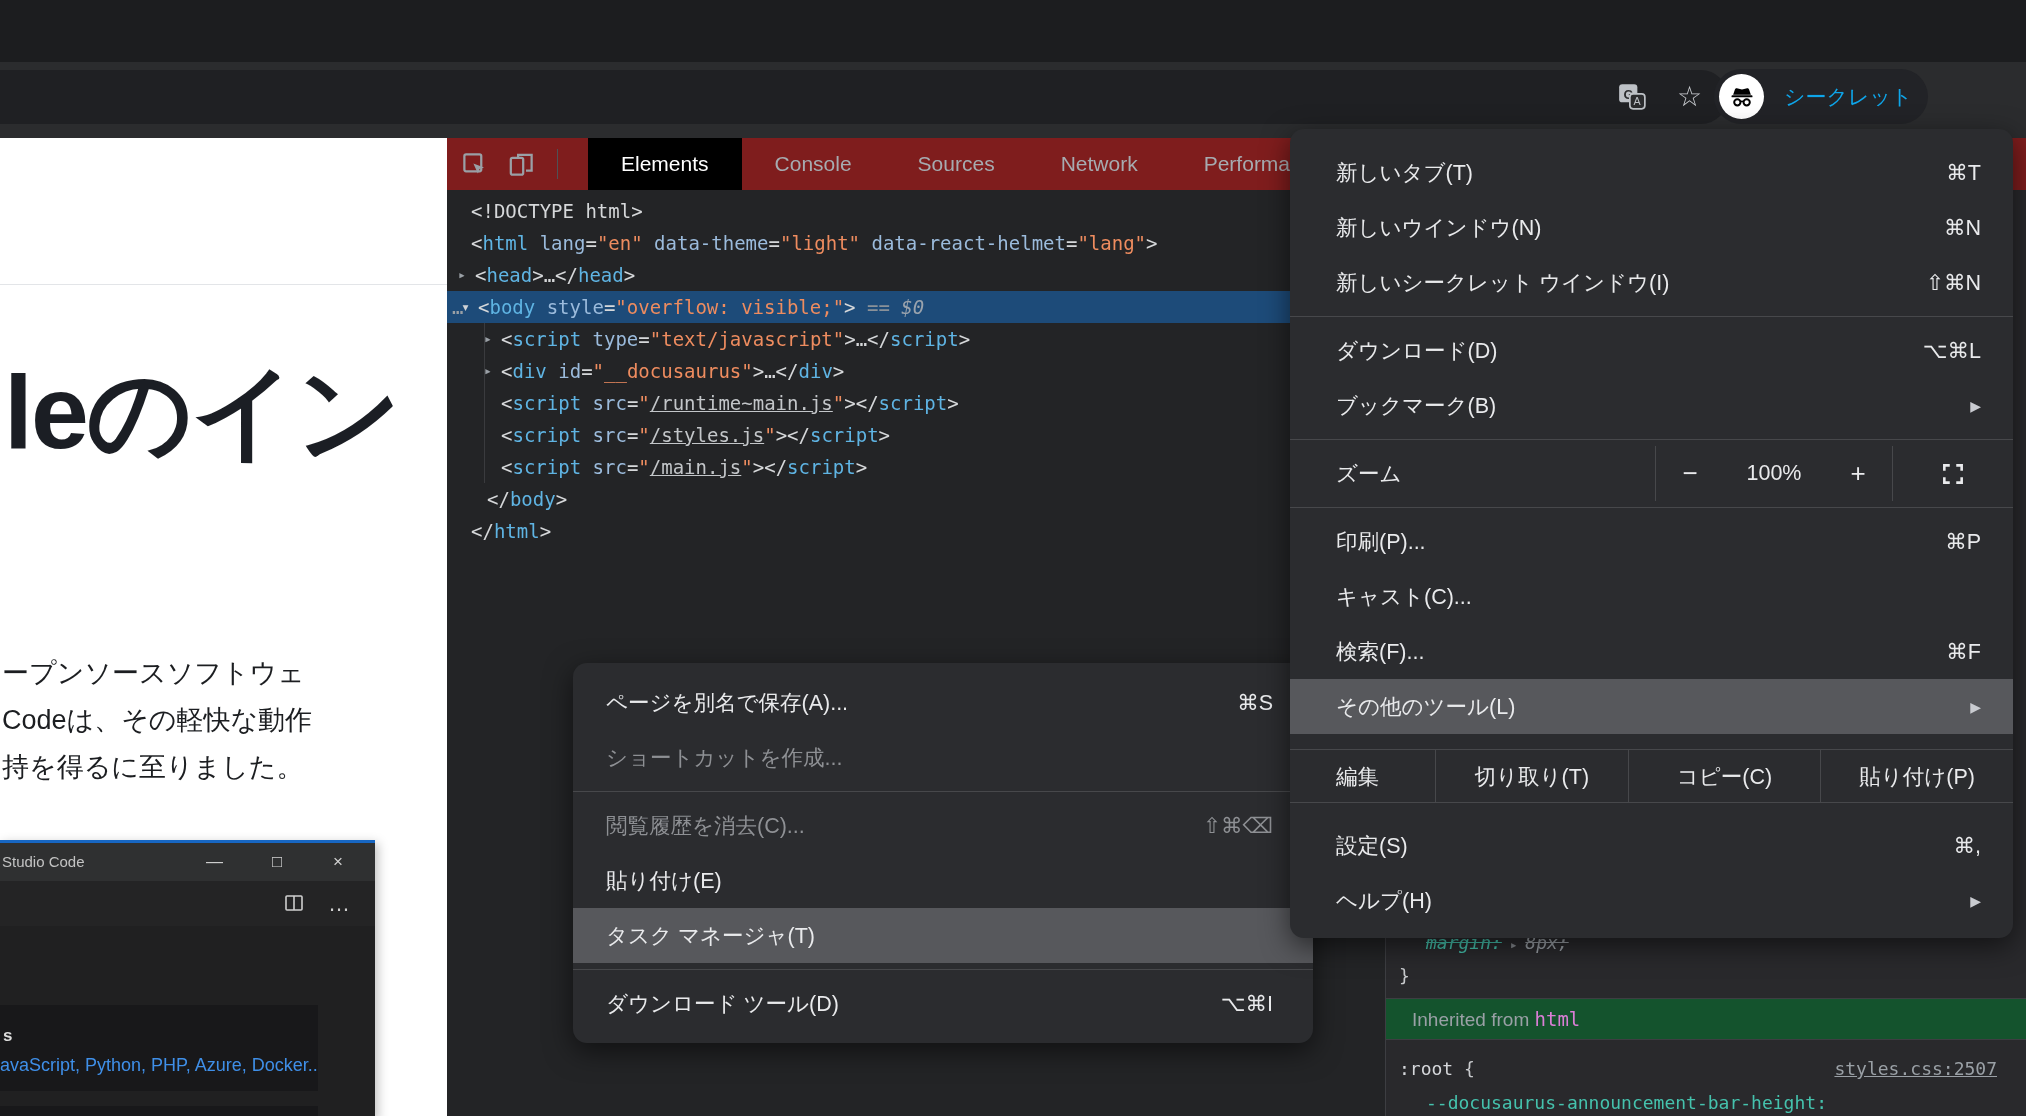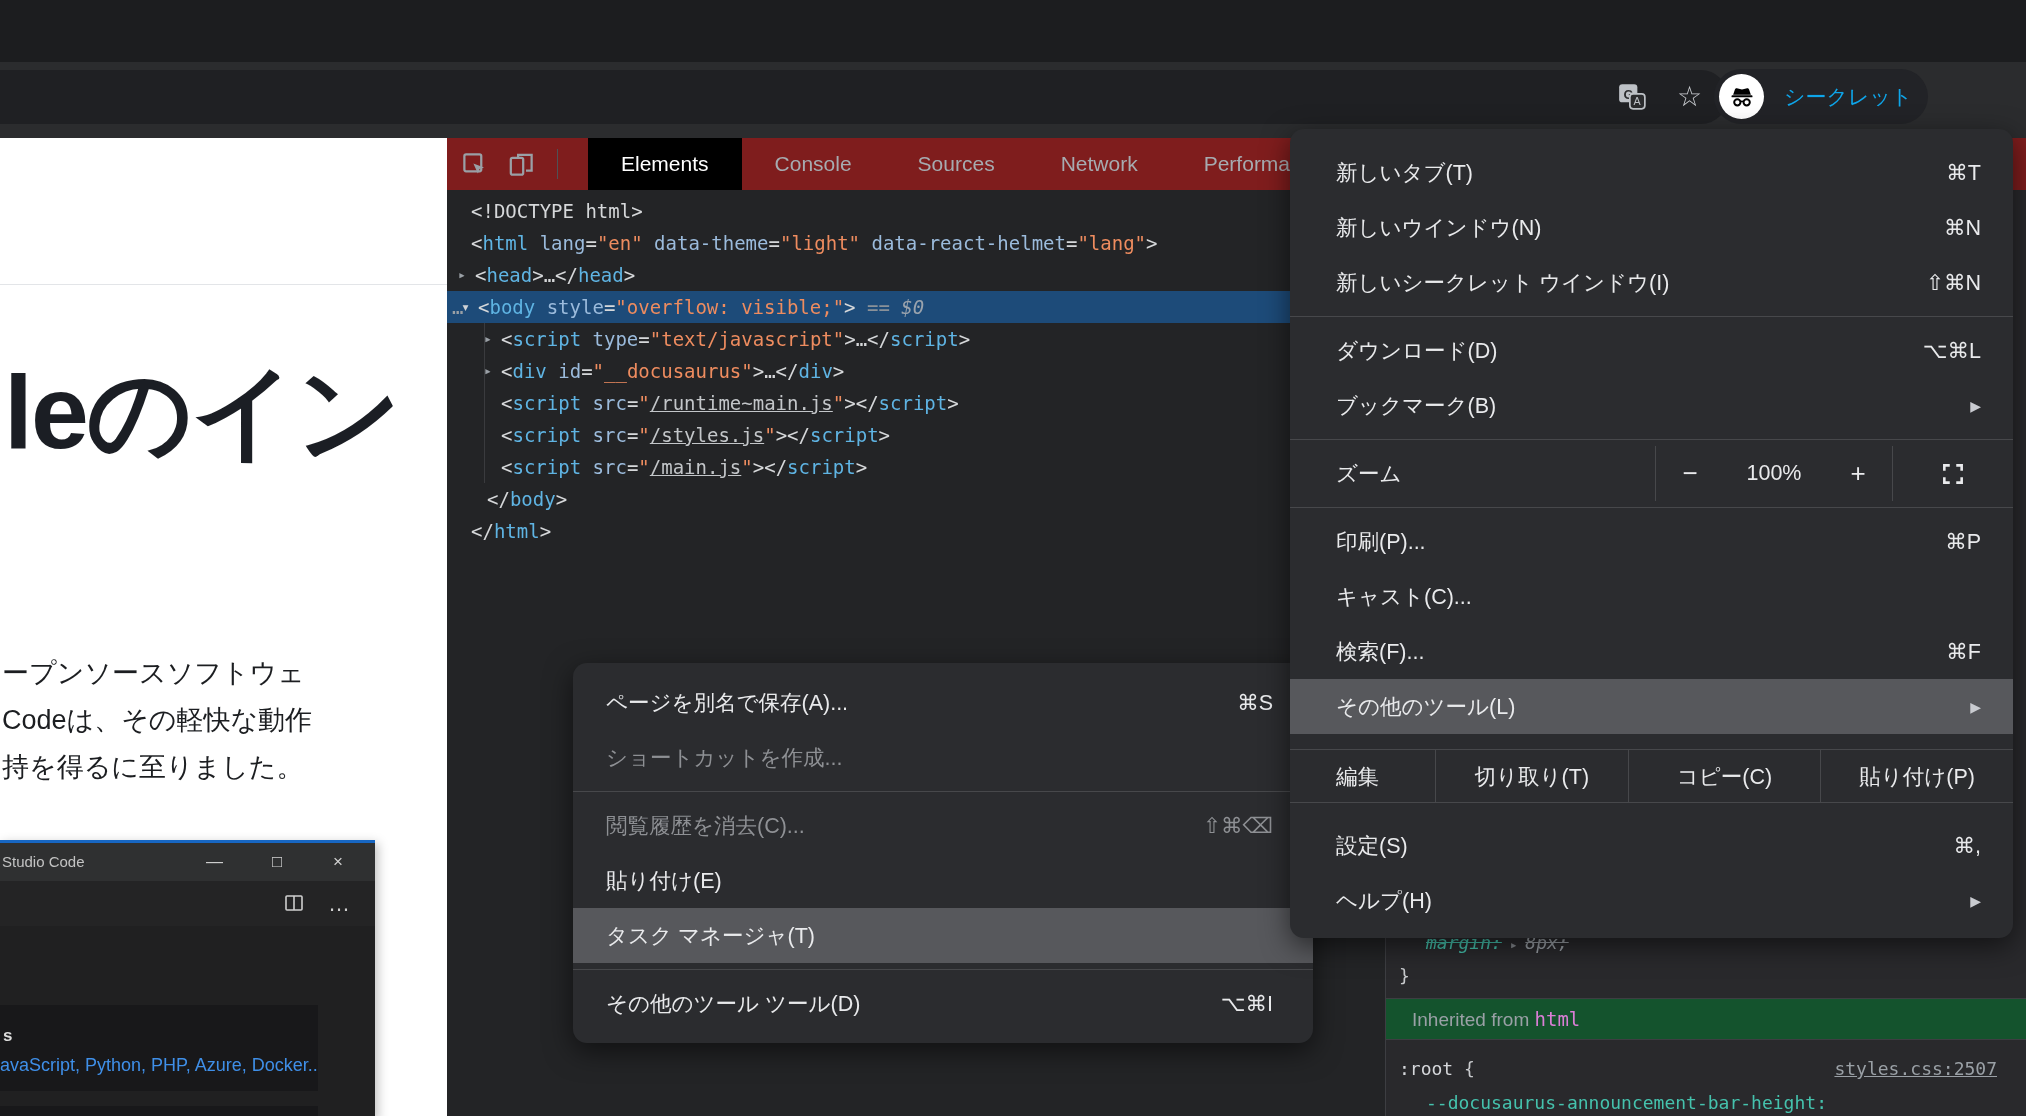--- a/index.html
+++ b/index.html
@@ -240,21 +240,21 @@
         <span class="mi-short">⇧⌘⌫</span>
       </div>
       <div class="menu-item">
         <span class="mi-label">貼り付け(E)</span>
       </div>
       <div class="menu-item hl">
         <span class="mi-label">タスク マネージャ(T)</span>
       </div>
       <div class="menu-sep"></div>
       <div class="menu-item">
-        <span class="mi-label">その他のツール ツール(D)</span>
+        <span class="mi-label">ダウンロード ツール(D)</span>
         <span class="mi-short">⌥⌘I</span>
       </div>
     </div>
 
   <div class="menu" id="main-menu">
       <div class="menu-item">
         <span class="mi-label">新しいタブ(T)</span>
         <span class="mi-short">⌘T</span>
       </div>
       <div class="menu-item">

